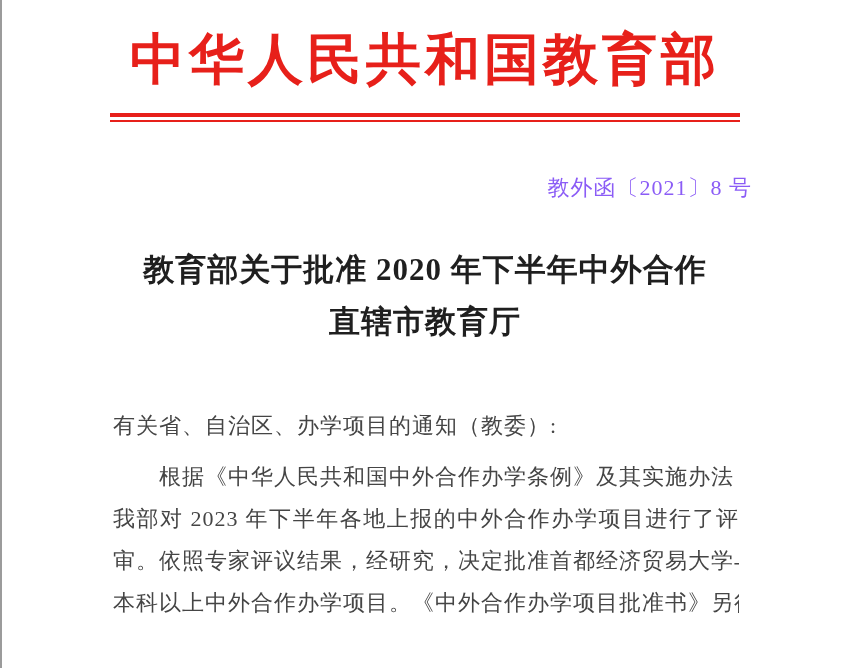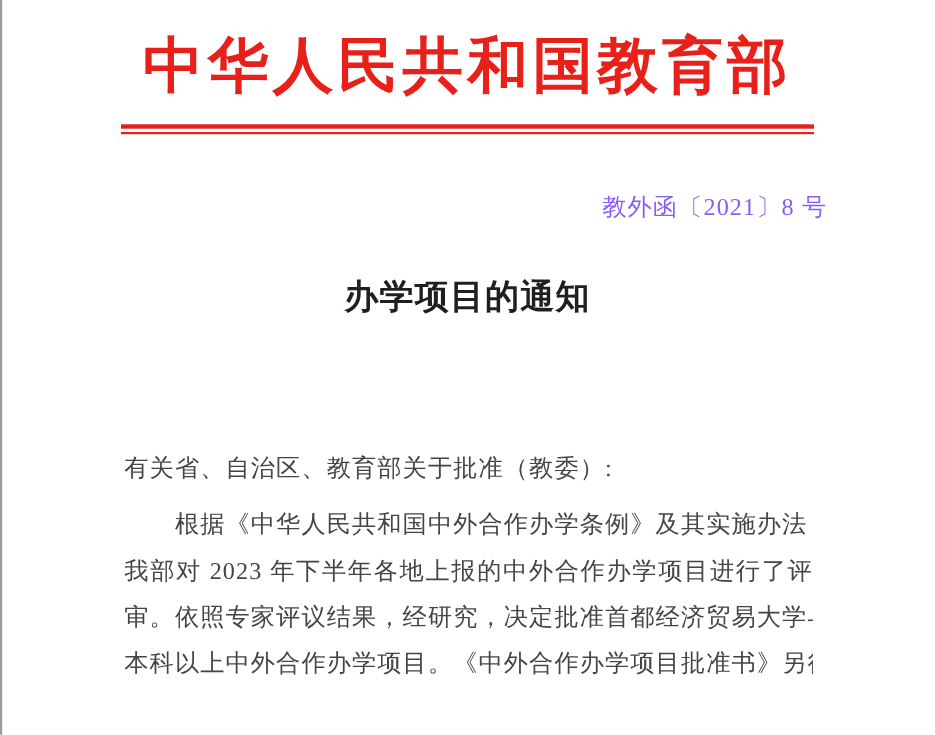--- a/index.html
+++ b/index.html
@@ -100,24 +100,25 @@
   <div class="edge-line"></div>
 
   <div class="letterhead">中华人民共和国教育部</div>
 
   <div class="rule-thick"></div>
   <div class="rule-thin"></div>
 
   <div class="doc-number">教外函〔2021〕8 号</div>
 
   <div class="doc-title">
-    <div>办学项目的通知</div>
+    <div>教育部关于批准 2020 年下半年中外合作</div>
+    <div>直辖市教育厅</div>
   </div>
 
-  <div class="salutation">有关省、自治区、教育部关于批准（教委）:</div>
+  <div class="salutation">有关省、自治区、办学项目的通知（教委）:</div>
 
   <div class="body-text">
     <div class="body-line indent">根据《中华人民共和国中外合作办学条例》及其实施办法，</div>
     <div class="body-line">我部对 2023 年下半年各地上报的中外合作办学项目进行了评</div>
     <div class="body-line">审。依照专家评议结果，经研究，决定批准首都经济贸易大学与</div>
     <div class="body-line">本科以上中外合作办学项目。《中外合作办学项目批准书》另行</div>
   </div>
 
 </div>
 

